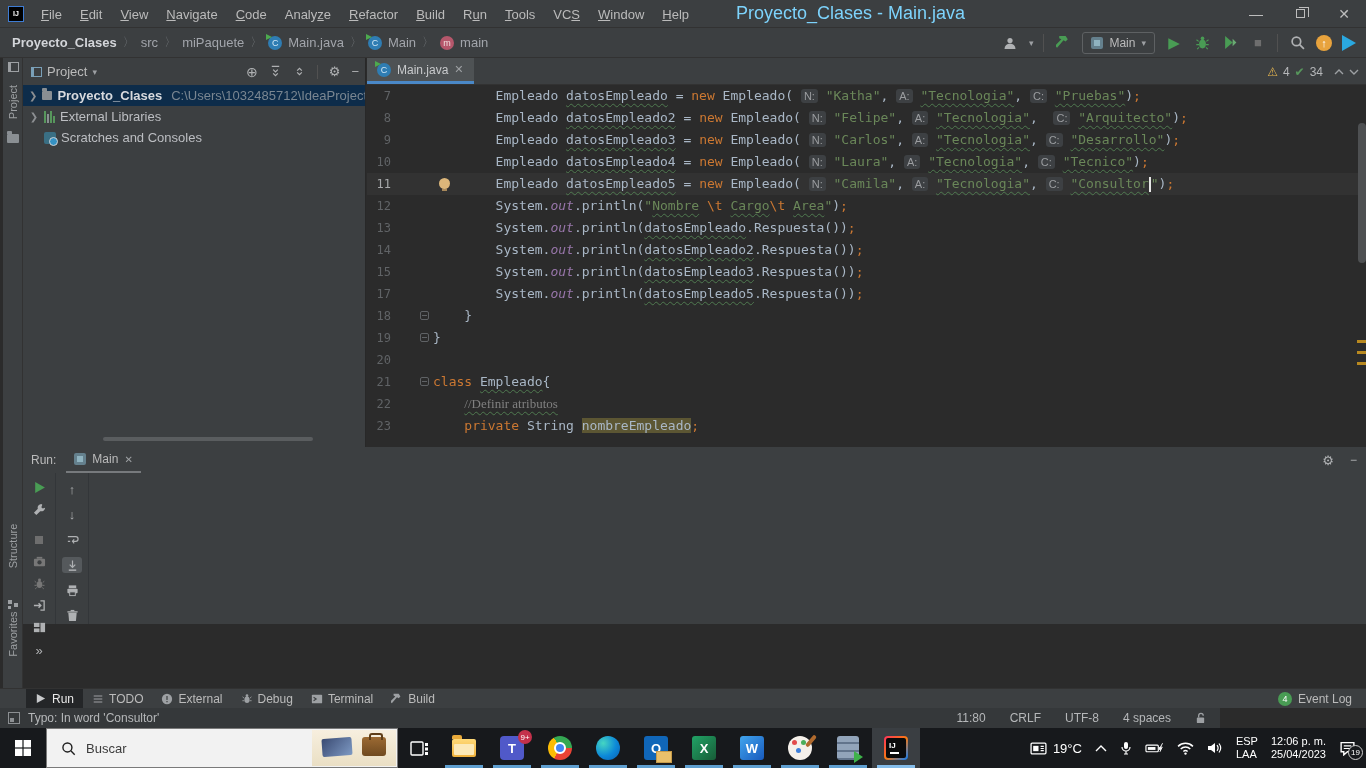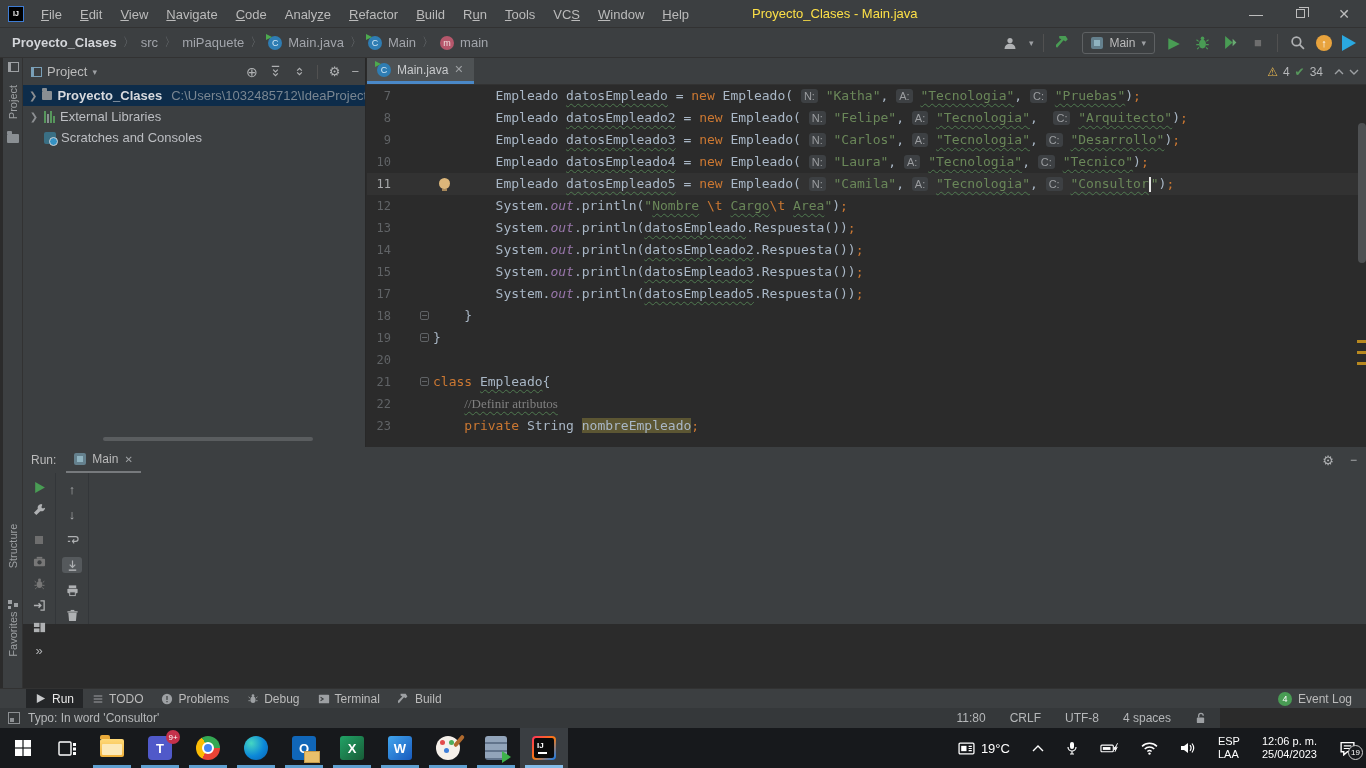--- a/index.html
+++ b/index.html
@@ -8,21 +8,21 @@
   svg { display:block; }
 
   
   #titlebar { position:absolute; top:0; left:0; width:1366px; height:28px;
     background:#3c3f41; display:flex; align-items:center; border-bottom:1px solid #323232; }
   #ij-logo { width:16px; height:16px; margin:0 8px 0 8px; background:#000;
     border:1px solid #3e7cd3; color:#fff; font-size:7px; font-weight:bold;
     display:flex; align-items:center; justify-content:center; }
   .menu-item { font-size:13px; color:#bbbbbb; padding:0 9px; cursor:default; }
   .menu-item u { text-decoration:underline; }
-  #win-title { font-size:13px; color:#fde047; margin-left:54px; }
+  #win-title { font-size:18px; color:#7dd3fc; margin-left:38px; }
   #win-controls { margin-left:auto; display:flex; }
   .winbtn { width:44px; height:27px; display:flex; align-items:center; justify-content:center; color:#bdbdbd; font-size:14px; }
   .maxbox { width:9px; height:9px; border:1px solid #bdbdbd; position:relative; }
   .maxbox:before { content:""; position:absolute; left:2px; top:-3px; width:9px; height:9px; border:1px solid #bdbdbd; border-left:none; border-bottom:none; }
 
   
   #toolbar-row { position:absolute; top:28px; left:0; width:1366px; height:30px;
     background:#3c3f41; border-bottom:1px solid #323232; display:flex; align-items:center; }
   #breadcrumbs { display:flex; align-items:center; padding-left:12px; font-size:13px; color:#a2a5ab; gap:6px; }
   #breadcrumbs .crumb-first { font-weight:bold; color:#d3d5d9; }
@@ -194,21 +194,21 @@
     background:#b06a2e; transform:rotate(40deg); border-radius:2px; }
   .ic-db { width:22px; height:24px; border-radius:3px;
     background:repeating-linear-gradient(180deg,#92a4ba 0 6px,#62748c 6px 8px); position:relative; }
   .ic-db:after { content:""; position:absolute; right:-4px; bottom:-3px; width:0; height:0;
     border-left:9px solid #3eb24a; border-top:6px solid transparent; border-bottom:6px solid transparent; }
   .ic-ij { width:24px; height:24px; border-radius:4px; border:2px solid transparent;
     background:linear-gradient(#0b0b0b,#0b0b0b) padding-box, linear-gradient(135deg,#fe315d,#f97a12,#087cfa) border-box;
     color:#fff; font-weight:bold; font-size:8px; display:flex; align-items:flex-start; justify-content:flex-start; padding:3px; position:relative; }
   .ic-ij:after { content:""; position:absolute; left:4px; bottom:4px; width:9px; height:2px; background:#fff; }
 
-  #tray { margin-left:auto; display:flex; align-items:center; gap:22px; padding-right:10px; color:#fff; }
+  #tray { margin-left:auto; display:flex; align-items:center; gap:13px; padding-right:10px; color:#fff; }
   #tray .temp { font-size:13px; }
   .tray-two { display:flex; flex-direction:column; justify-content:center; font-size:11px; line-height:13px; text-align:left; }
   #clock-block { text-align:right; }
   .chev-up { color:#fff; font-size:11px; }
   #notif { position:relative; }
   #notif .nbadge { position:absolute; right:-7px; bottom:-4px; width:15px; height:15px; border-radius:50%;
     border:1px solid #cfcfcf; background:#17191c; color:#fff; font-size:8px; display:flex; align-items:center; justify-content:center; }
 </style>
 </head>
 <body>
@@ -519,21 +519,21 @@
         <span>TODO</span>
       </span>
       <span class="tw-tab">
         <span class="tw-ic">
           <svg width="12" height="12" viewBox="0 0 14 14">
             <circle cx="7" cy="7" r="6" fill="currentColor"></circle>
             <rect x="6.3" y="3.5" width="1.4" height="4.6" fill="#3c3f41"></rect>
             <rect x="6.3" y="9.3" width="1.4" height="1.5" fill="#3c3f41"></rect>
           </svg>
         </span>
-        <span>Problems</span>
+        <span>External</span>
       </span>
       <span class="tw-tab">
         <span class="tw-ic">
           <svg width="12" height="12" viewBox="0 0 14 14">
             <ellipse cx="7" cy="8" rx="3" ry="3.8" fill="currentColor"></ellipse>
             <circle cx="7" cy="3.2" r="1.6" fill="currentColor"></circle>
             <path d="M3.6 6L1.8 4.5M10.4 6l1.8-1.5M4 9H1.6M12.4 9H10" stroke="currentColor" stroke-width="1" fill="none"></path>
           </svg>
         </span>
         <span>Debug</span>
@@ -581,20 +581,33 @@
 
 <div id="taskbar">
   <div id="start-btn">
     <svg width="16" height="16" viewBox="0 0 16 16">
         <rect width="7.4" height="7.4" fill="#fff"></rect>
         <rect x="8.6" width="7.4" height="7.4" fill="#fff"></rect>
         <rect y="8.6" width="7.4" height="7.4" fill="#fff"></rect>
         <rect x="8.6" y="8.6" width="7.4" height="7.4" fill="#fff"></rect>
       </svg>
   </div>
+  <div id="search-box">
+    <span class="mag">
+      <svg width="15" height="15" viewBox="0 0 14 14">
+          <circle cx="6" cy="6" r="4.2" stroke="#1f1f1f" fill="none" stroke-width="1.3"></circle>
+          <path d="M9.2 9.2l3.6 3.6" stroke="#1f1f1f" stroke-width="1.3"></path>
+        </svg>
+    </span>
+    <span class="ph">Buscar</span>
+    <span id="search-hl">
+      <span class="laptop"></span>
+      <span class="case"></span>
+    </span>
+  </div>
   <div id="taskview">
     <svg width="19" height="15" viewBox="0 0 19 15">
         <rect x="1" y="1" width="12" height="13" rx="1" fill="none" stroke="#fff" stroke-width="1.4"></rect>
         <rect x="15" y="2" width="3" height="3" fill="#fff"></rect>
         <rect x="15" y="6.5" width="3" height="3" fill="#fff"></rect>
         <rect x="15" y="11" width="3" height="3" fill="#fff"></rect>
       </svg>
   </div>
   <div id="task-apps">
       <div class="app-cell">

